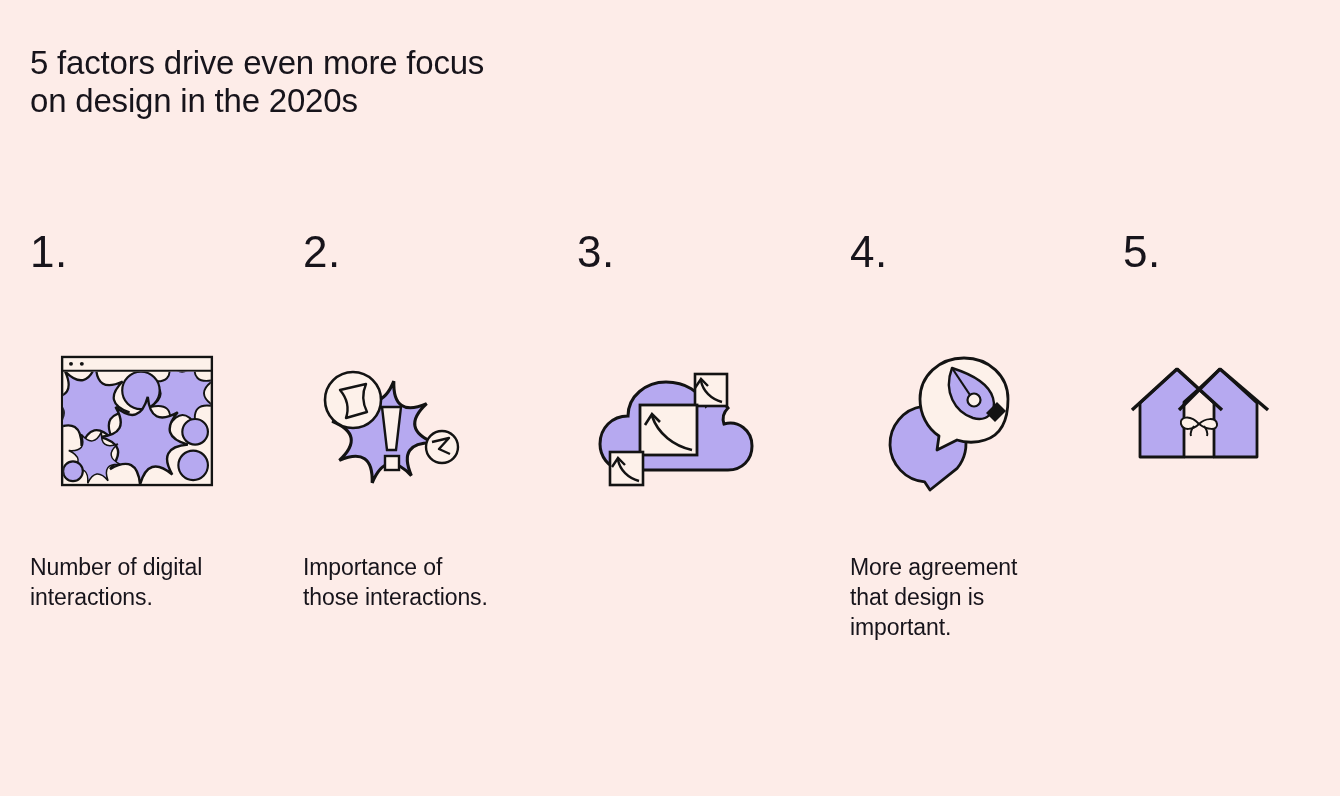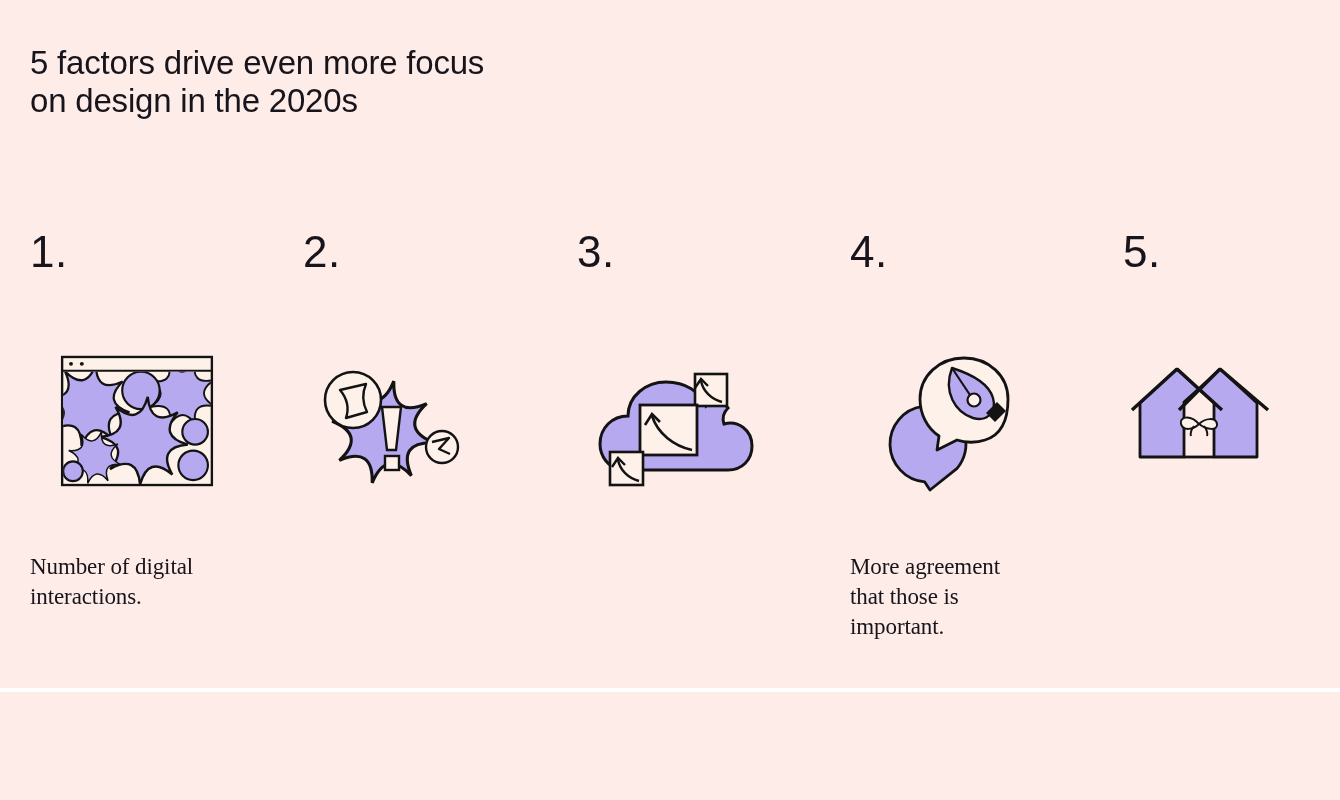--- a/index.html
+++ b/index.html
@@ -7,42 +7,42 @@
   }
   *{box-sizing:border-box;}
   html,body{margin:0;padding:0;}
   body{
     width:1340px;height:800px;
     background:var(--bg);
     font-family:"Liberation Sans", sans-serif;
     color:var(--ink);
     overflow:hidden;
   }
-  .page{position:relative;width:1340px;height:692px;}
+  .page{position:relative;width:1340px;height:800px;}
   .title{
     position:absolute;left:30px;top:44px;
     font-size:33px;line-height:38px;font-weight:400;
     white-space:pre-line;letter-spacing:-0.2px;
   }
   .cols{
     position:absolute;left:30px;top:230px;
     display:grid;grid-template-columns:273px 274px 273px 273px 274px;
   }
   .col{position:relative;height:560px;}
   .num{font-size:44px;line-height:1;font-weight:400;letter-spacing:0.5px;}
   .icon-wrap{position:absolute;}
   .col:nth-child(1) .icon-wrap{left:30px;top:125px;}
   .col:nth-child(2) .icon-wrap{left:19px;top:138px;}
   .col:nth-child(3) .icon-wrap{left:21px;top:138px;}
   .col:nth-child(4) .icon-wrap{left:35px;top:120px;}
   .col:nth-child(5) .icon-wrap{left:7px;top:135px;}
   .caption{
     position:absolute;left:0;top:322px;
     font-size:23px;line-height:30px;font-weight:400;
-    white-space:pre-line;letter-spacing:-0.1px;font-family:Liberation Serif, serif;
+    white-space:pre-line;letter-spacing:-0.1px;
   }
   .bottom-strip{position:absolute;left:0;bottom:0;width:1340px;height:4px;background:var(--strip);}
   svg{display:block;}
   .defs-hidden{position:absolute;width:0;height:0;overflow:hidden;}
 </style>
 </head>
 <body>
 
 <svg class="defs-hidden" aria-hidden="true">
   <defs>
@@ -92,20 +92,22 @@
         <svg width="140" height="125" viewBox="0 0 140 125">
           <use href="#splatP" transform="translate(61 64) rotate(12) scale(1.3)" fill="var(--purple)" stroke="var(--line)" stroke-width="2.4" vector-effect="non-scaling-stroke"></use>
           <polygon points="60,39 79,39 74,82 65,82" fill="var(--cream)" stroke="var(--line)" stroke-width="2.4"></polygon>
           <rect x="63" y="88" width="14" height="14" fill="var(--cream)" stroke="var(--line)" stroke-width="2.4"></rect>
           <circle cx="31" cy="32" r="28" fill="var(--cream)" stroke="var(--line)" stroke-width="2.6"></circle>
           <path d="M18,22 L44,16 Q38,30 45,44 L24,50 Q29,35 18,22 Z" fill="var(--cream)" stroke="var(--line)" stroke-width="2.4" stroke-linejoin="round"></path>
           <circle cx="120" cy="79" r="16" fill="var(--cream)" stroke="var(--line)" stroke-width="2.4"></circle>
           <path d="M110,74 L127,70 L117,81 L128,86" fill="none" stroke="var(--line)" stroke-width="2.4" stroke-linejoin="round"></path>
         </svg>
       </div>
+      <div class="caption">Importance of
+those interactions.</div>
     </div>
 
     <div class="col">
       <div class="num">3.</div>
       <div class="icon-wrap">
         <svg width="160" height="120" viewBox="0 0 160 120">
           <path d="M24,102 C10,100 2,88 2,76 C2,60 14,48 30,48 C30,28 48,14 68,14 C88,14 102,24 108,38 C114,32 124,32 130,40 C126,44 124,50 126,56 C140,52 154,62 154,78 C154,92 144,102 130,102 Z" fill="var(--purple)" stroke="var(--line)" stroke-width="3"></path>
           <rect x="97" y="6" width="32" height="32" fill="var(--cream)" stroke="var(--line)" stroke-width="2.6"></rect>
           <path d="M124,34 C113,31 105,23 103,13" fill="none" stroke="var(--line)" stroke-width="2.4"></path>
           <path d="M97,20 L103,11 L110,18" fill="none" stroke="var(--line)" stroke-width="2.4"></path>
@@ -125,21 +127,21 @@
         <svg width="135" height="145" viewBox="0 0 135 145">
           <path d="M79.7,84.2 A38,38 0 1 0 39.7,131.9 L45,140 L72.1,118.4 A38,38 0 0 0 79.7,84.2 Z" fill="var(--purple)" stroke="var(--line)" stroke-width="2.8" stroke-linejoin="round"></path>
           <path d="M100,90 C120,84 123,64 123,49 C123,26 104,8 79,8 C54,8 35,26 35,49 C35,64 42,78 54,86 L52,100 L72,90 C80,93 92,93 100,90 Z" fill="var(--cream)" stroke="var(--line)" stroke-width="2.8" stroke-linejoin="round"></path>
           <path d="M67,18 C58,42 70,62 88,68 C102,72 112,62 108,48 C104,34 86,24 67,18 Z" fill="var(--purple)" stroke="var(--line)" stroke-width="2.4" stroke-linejoin="round"></path>
           <line x1="67" y1="18" x2="85" y2="45" stroke="var(--line)" stroke-width="2.2"></line>
           <circle cx="89" cy="50" r="6.5" fill="var(--cream)" stroke="var(--line)" stroke-width="2.2"></circle>
           <polygon points="101,63 112,52 121,61 110,72" fill="var(--line)"></polygon>
         </svg>
       </div>
       <div class="caption">More agreement
-that those is
+that design is
 important.</div>
     </div>
 
     <div class="col">
       <div class="num">5.</div>
       <div class="icon-wrap">
         <svg width="140" height="96" viewBox="0 0 140 96">
           <polygon points="10,92 10,38 47,4 68.5,24 54,37 54,92" fill="var(--purple)" stroke="var(--line)" stroke-width="2.8" stroke-linejoin="round"></polygon>
           <polygon points="127,92 127,38 90,4 68.5,24 84,38 84,92" fill="var(--purple)" stroke="var(--line)" stroke-width="2.8" stroke-linejoin="round"></polygon>
           <line x1="54" y1="92" x2="84" y2="92" stroke="var(--line)" stroke-width="2.8"></line>

